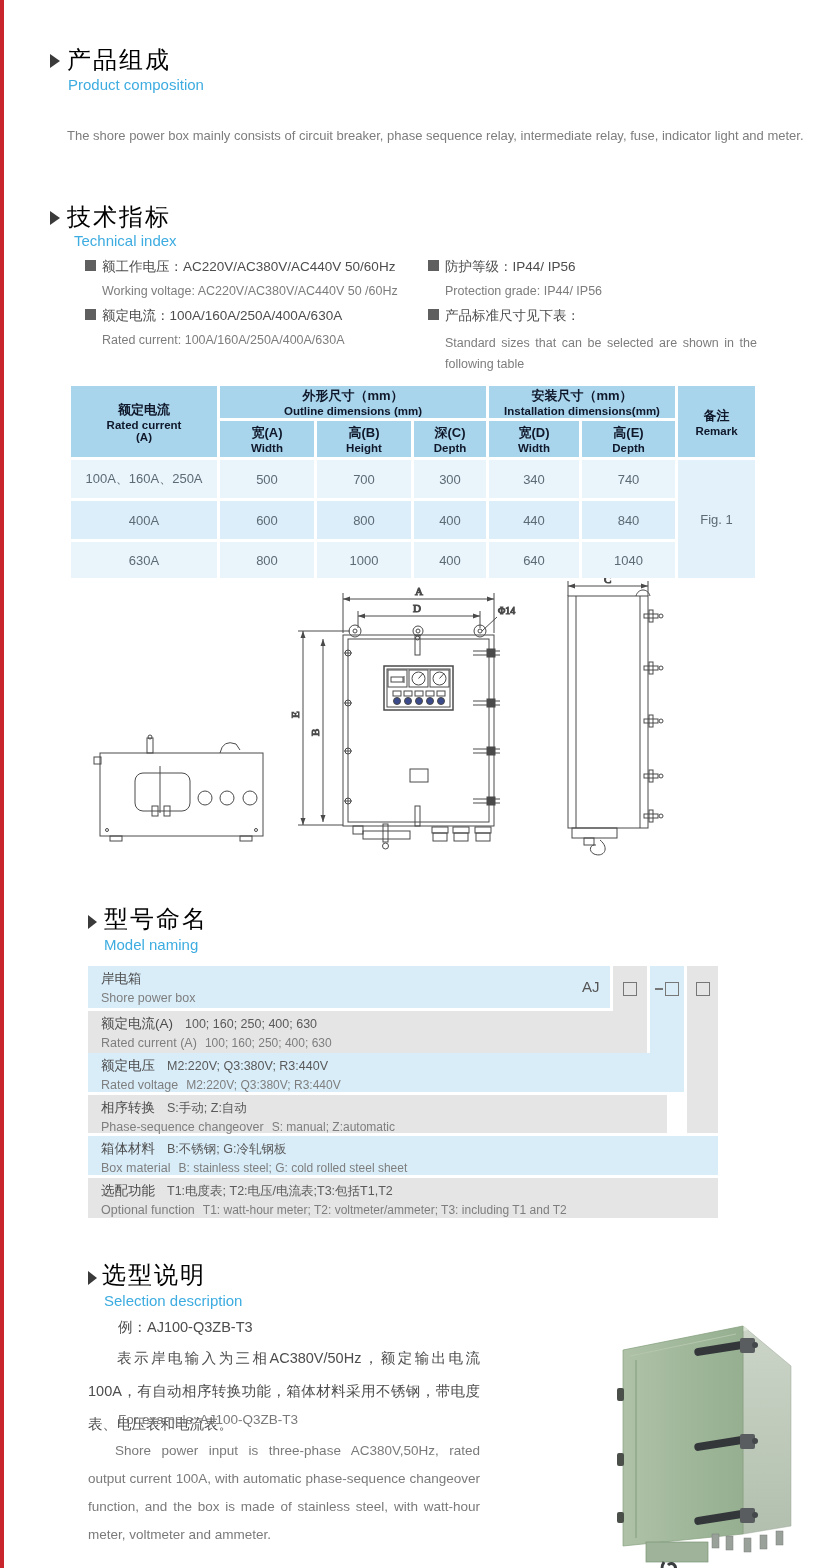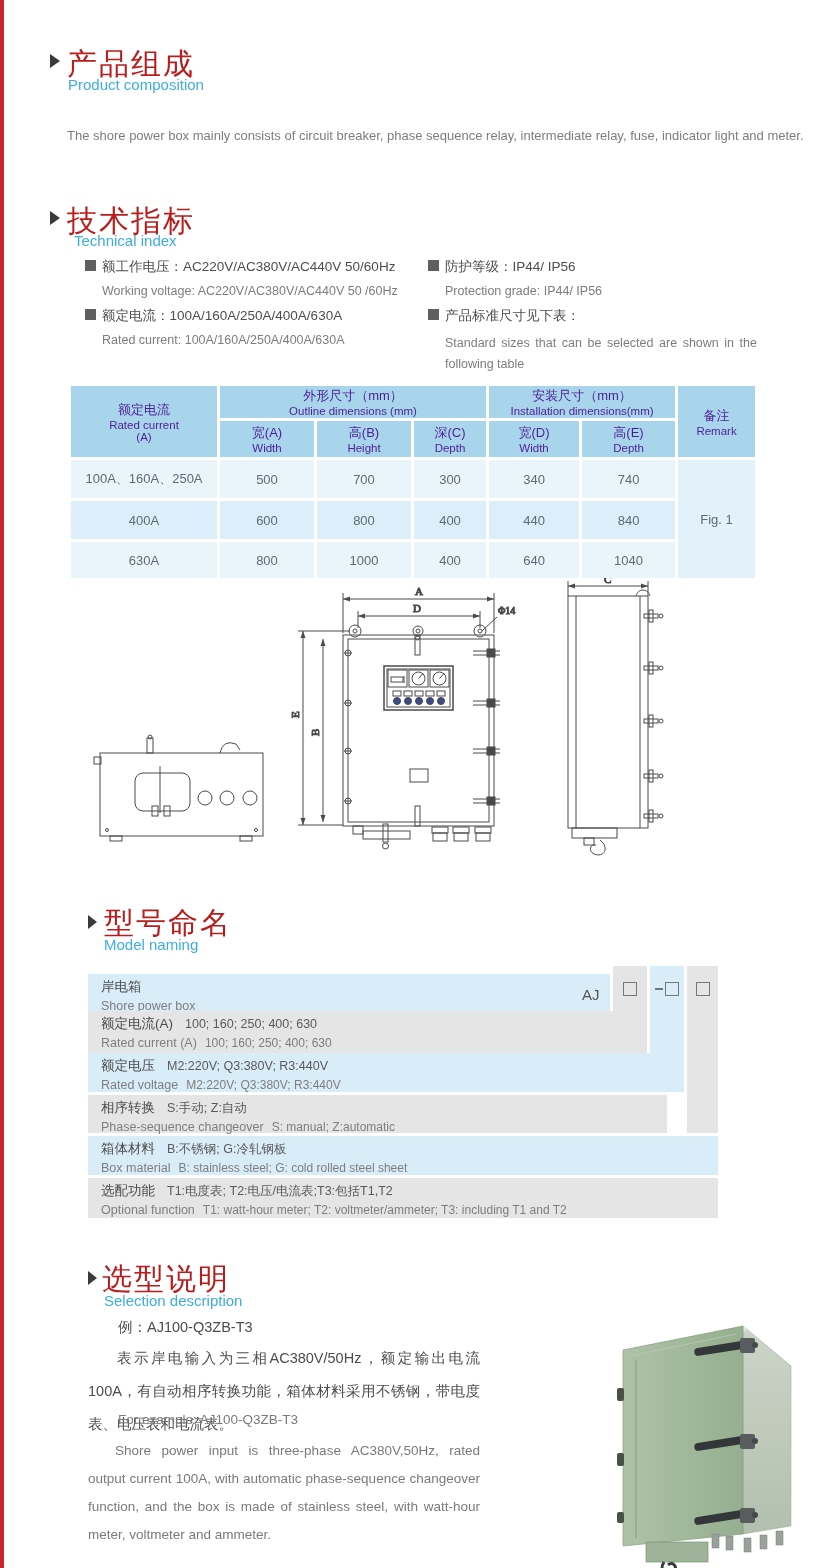--- a/index.html
+++ b/index.html
@@ -1,30 +1,30 @@
 <!DOCTYPE html>
 <html><head>
 <meta charset="utf-8">
 <style>
   html,body{margin:0;padding:0;background:#fff;}
   #page{position:relative;width:830px;height:1568px;background:#ffffff;overflow:hidden;
         font-family:"Liberation Sans","DejaVu Sans",sans-serif;}
   .leftbar{position:absolute;left:0;top:0;width:4px;height:1568px;background:#c9252c;}
   .abs{position:absolute;}
   .tri{width:0;height:0;border-left:10px solid #3a3a3a;border-top:7px solid transparent;border-bottom:7px solid transparent;}
-  .h-zh{font-size:30px;color:#b91c1c;letter-spacing:2px;font-weight:500;}
+  .h-zh{font-size:24px;color:#000000;letter-spacing:2px;font-weight:500;}
   .h-en{font-size:15px;color:#3dace0;}
   .t-zh{font-size:14px;color:#4d4d4d;}
   .t-en{font-size:13px;color:#7d7d7d;}
   .sq{display:inline-block;width:11px;height:11px;background:#5f5f5f;margin-right:6px;}
   .spec-zh{font-size:13.5px;color:#4d4d4d;white-space:nowrap;}
   .spec-en{font-size:12.5px;color:#7d7d7d;}
   
   table.dim{border-collapse:separate;border-spacing:3px;table-layout:fixed;width:690px;}
-  table.dim th{background:#a9d5ec;color:#4c1d95;font-weight:normal;text-align:center;vertical-align:middle;}
+  table.dim th{background:#a9d5ec;color:#0f172a;font-weight:bold;text-align:center;vertical-align:middle;}
   table.dim .zh1{font-size:13px;}
   table.dim .en1{font-size:11.5px;}
   table.dim td{text-align:center;vertical-align:middle;font-size:13px;color:#5d6b75;background:#e9f4fb;}
   table.dim tr.alt td{background:#dceefa;}
   table.dim td.remark{background:#e3f1fa;}
   
   .mrow{position:absolute;left:0;box-sizing:border-box;padding:3px 0 0 13px;}
   .m-blue{background:#d9edf9;}
   .m-gray{background:#e5e5e5;}
   .m-zh{font-size:13.5px;color:#4c4c4c;}
@@ -306,21 +306,21 @@
   <div class="abs tri" style="left:88px;top:915px;border-left-width:9px;"></div>
   <div class="abs h-zh" style="left:104px;top:903px;">型号命名</div>
   <div class="abs h-en" style="left:104px;top:936px;">Model naming</div>
 
   <div class="abs" style="left:88px;top:966px;width:630px;height:252px;">
 
     <div class="mstrip m-gray" style="left:525px;width:34px;height:84px;"><span class="codebox"></span></div>
     <div class="mstrip m-blue" style="left:562px;width:34px;height:126px;"><span class="codedash"></span><span class="codebox"></span></div>
     <div class="mstrip m-gray" style="left:599px;width:31px;height:167px;"><span class="codebox"></span></div>
 
-    <div class="mrow m-blue" style="top:8px;width:522px;height:42px;">
+    <div class="mrow m-blue" style="top:0;width:522px;height:42px;">
       <div><span class="m-zh">岸电箱</span></div>
       <div><span class="m-en">Shore power box</span></div>
       <span class="ajtxt abs" style="left:494px;top:12px;">AJ</span>
     </div>
     <div class="mrow m-gray" style="top:45px;width:559px;height:48px;">
       <div><span class="m-zh">额定电流(A)</span><span class="m-zhv">100; 160; 250; 400; 630</span></div>
       <div><span class="m-en">Rated current (A)</span><span class="m-env">100; 160; 250; 400; 630</span></div>
     </div>
     <div class="mrow m-blue" style="top:87px;width:596px;height:39px;">
       <div><span class="m-zh">额定电压</span><span class="m-zhv">M2:220V;  Q3:380V;  R3:440V</span></div>

